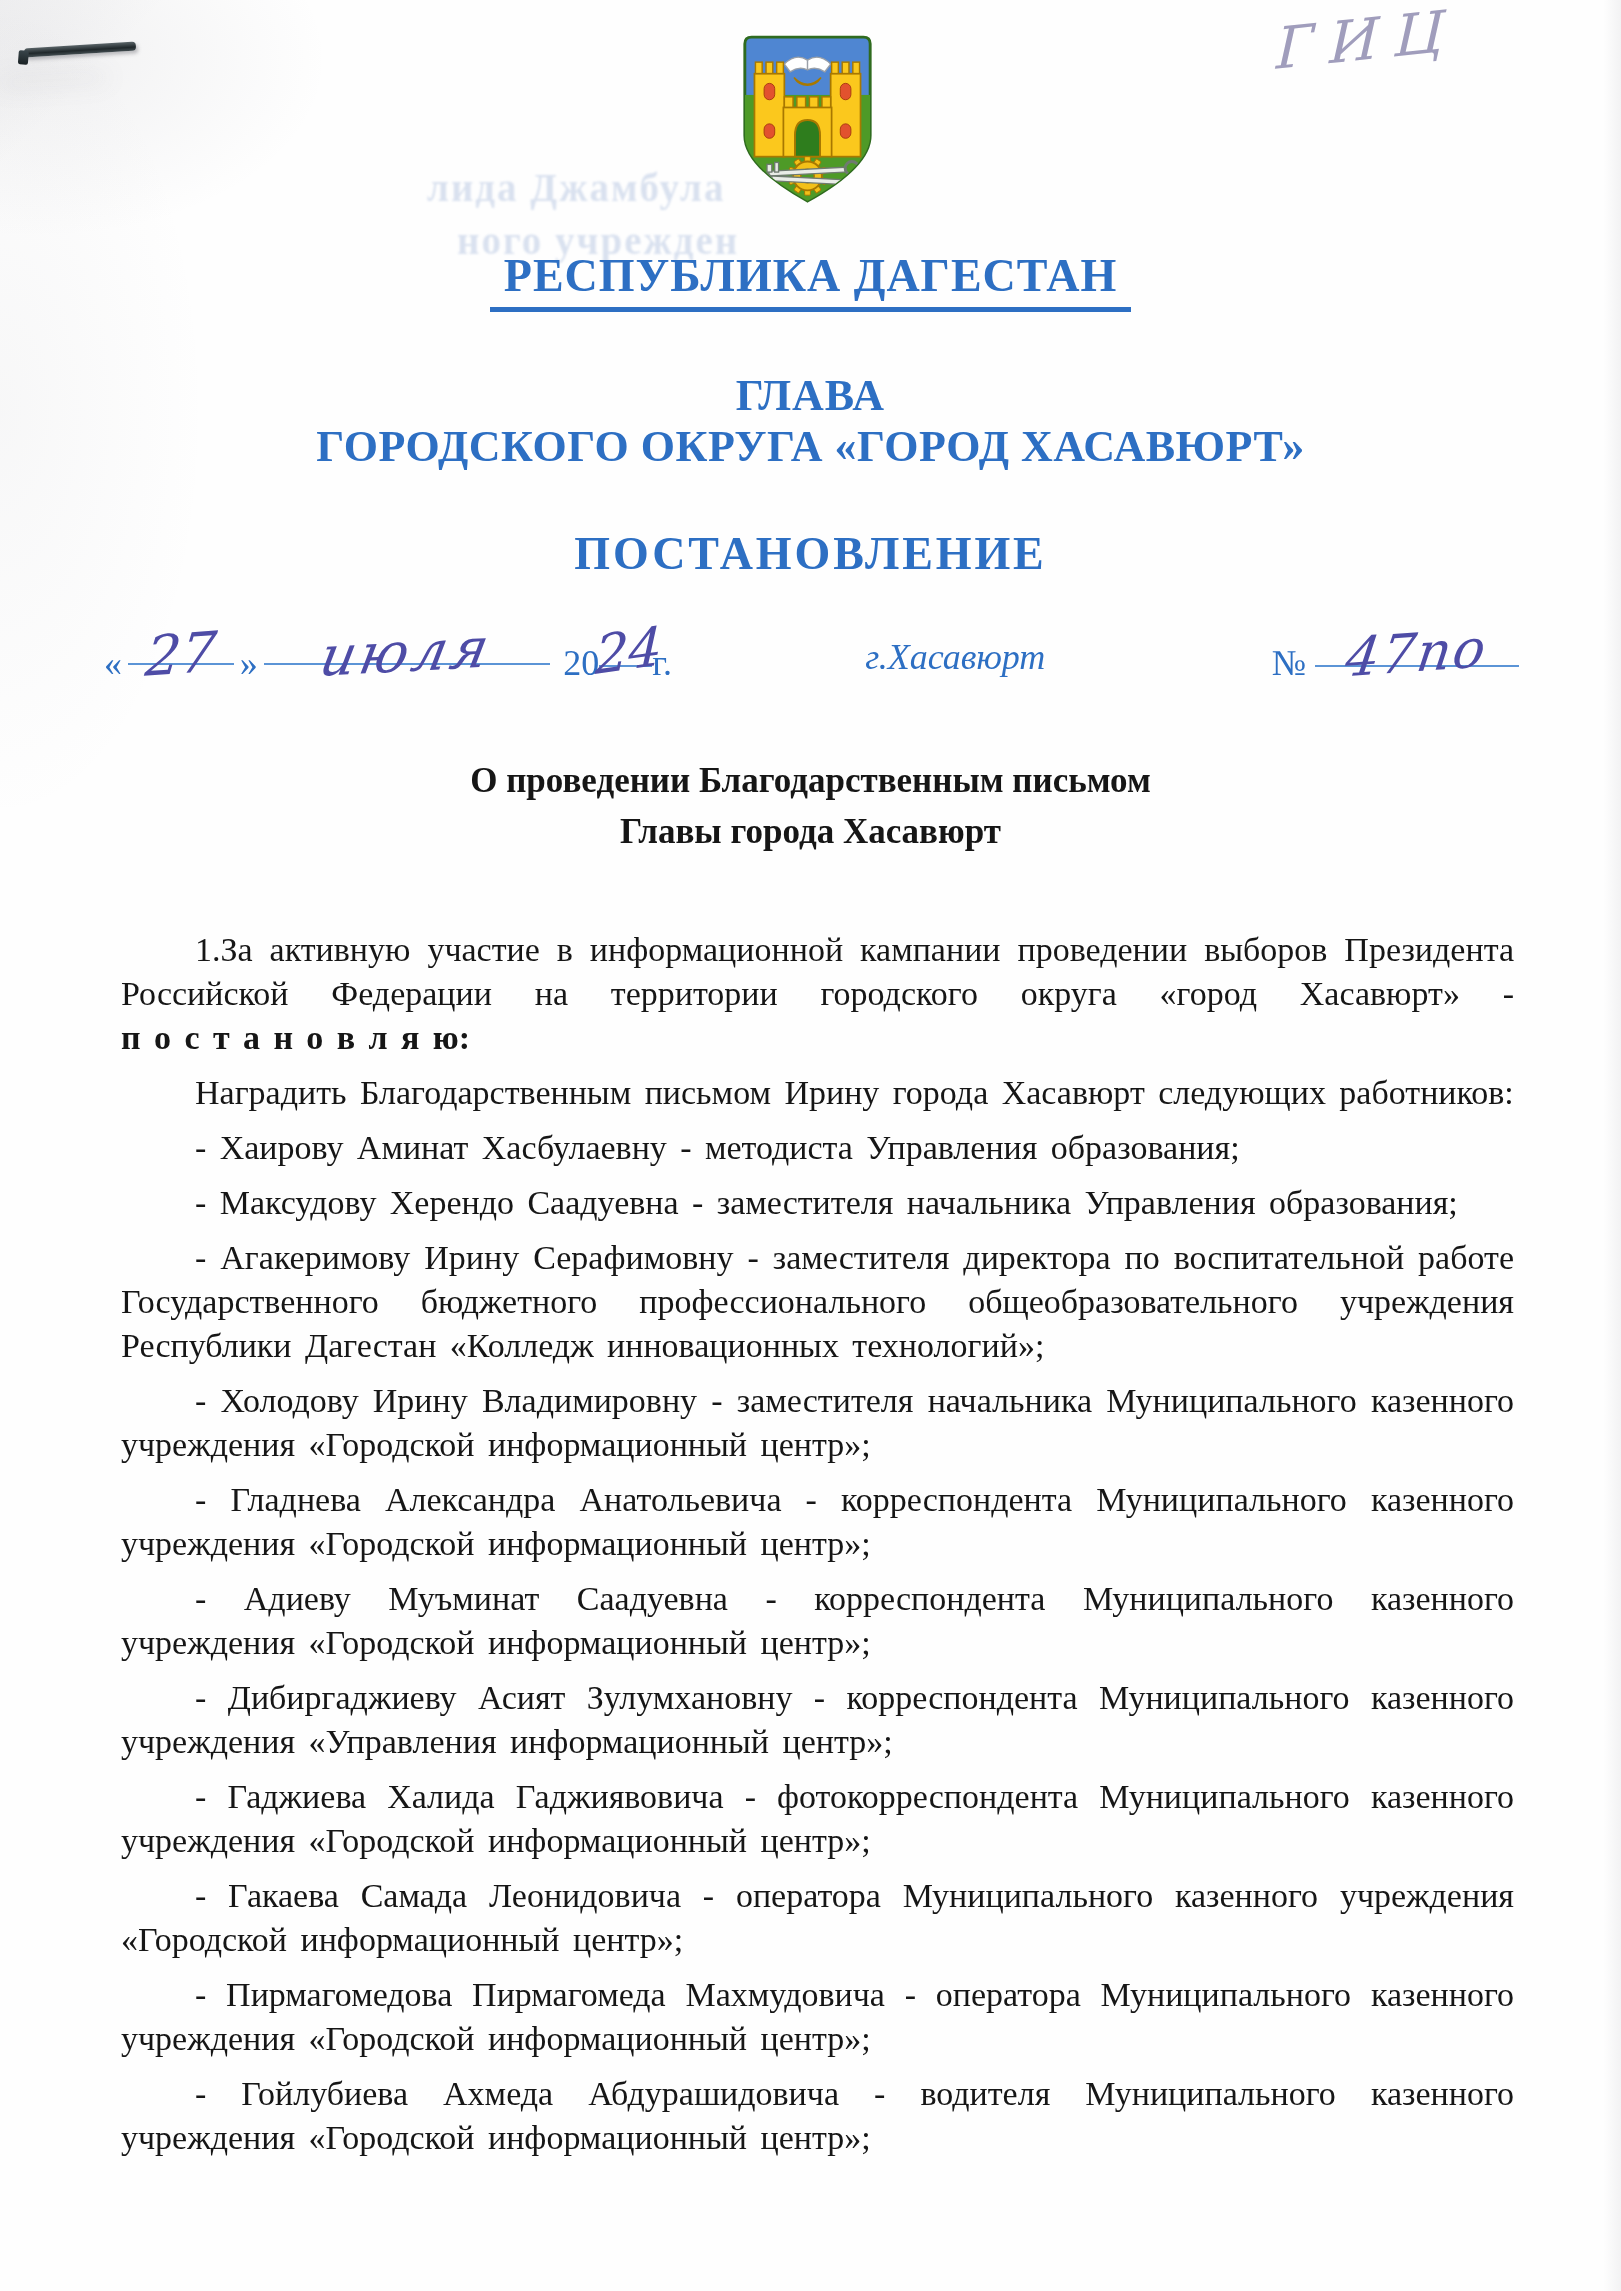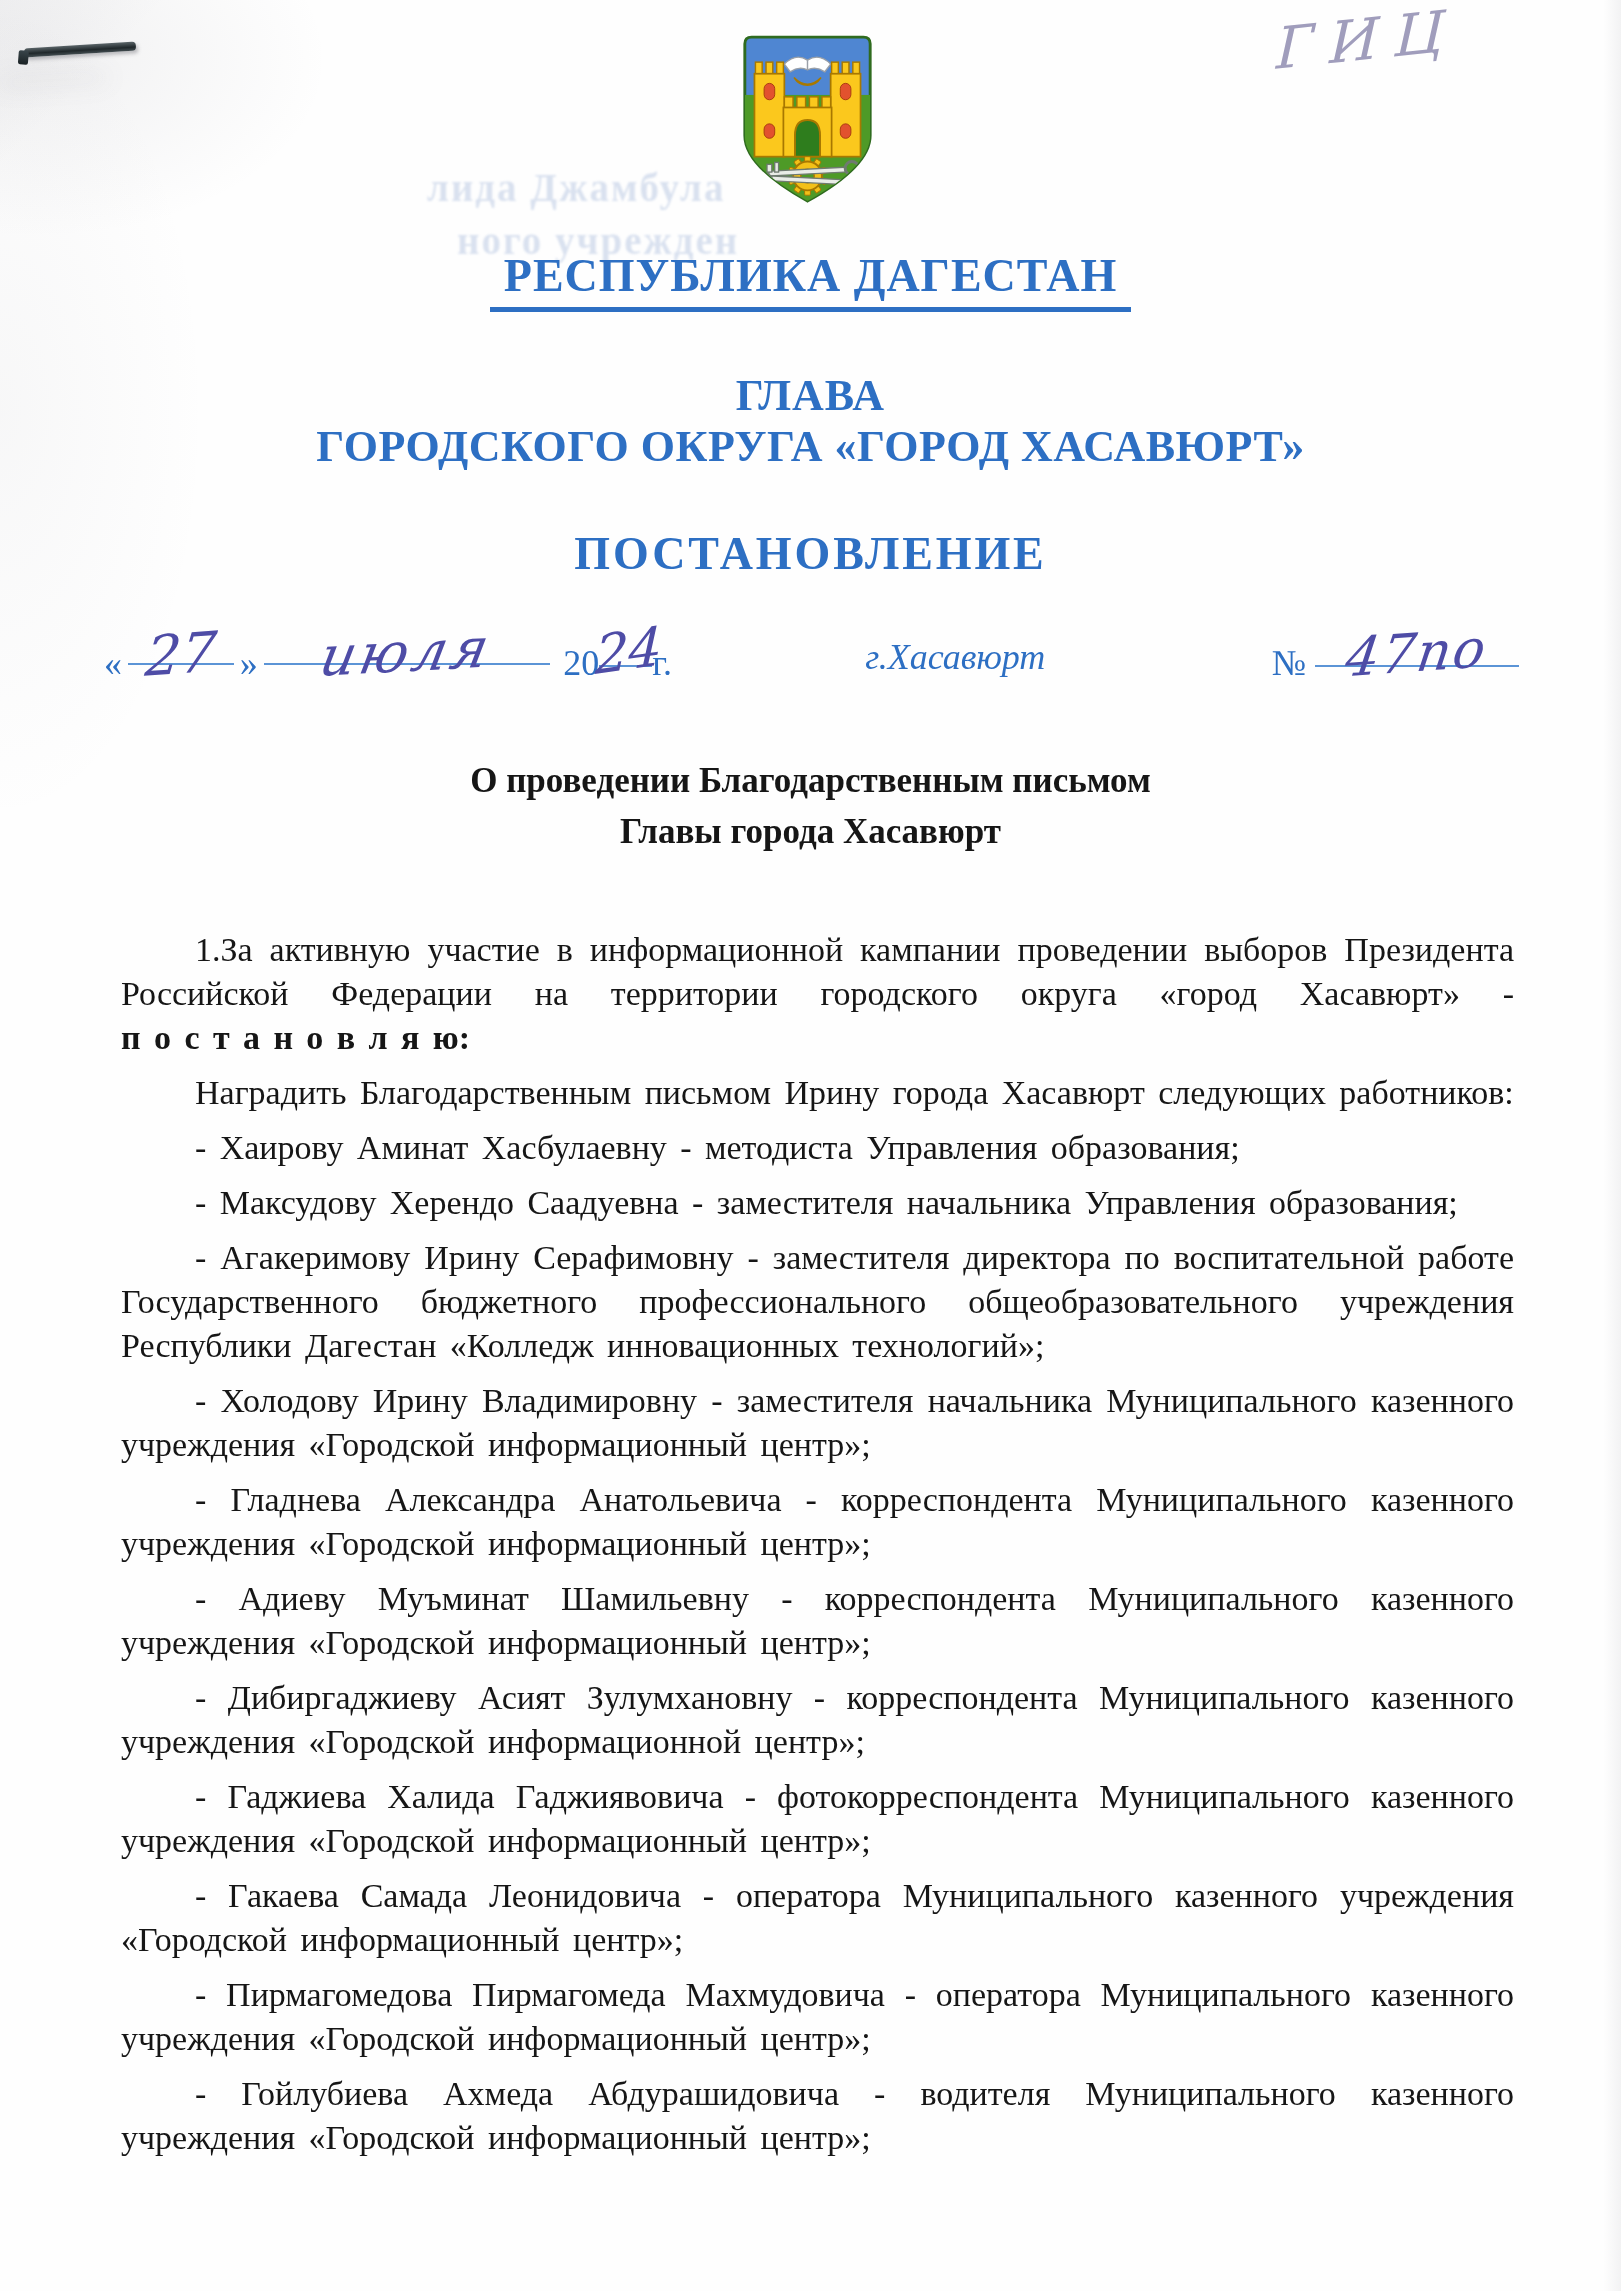--- a/index.html
+++ b/index.html
@@ -200,22 +200,22 @@
 
   <div class="body-text">
     <p class="par"><span>1.За активную участие в информационной кампании проведении выборов Президента Российской Федерации на территории городского округа «город Хасавюрт» - </span><span class="postanov">п о с т а н о в л я ю:</span></p>
     <p class="par">Наградить Благодарственным письмом Ирину города Хасавюрт следующих работников:</p>
     <div>
         <p class="par">- Хаирову Аминат Хасбулаевну - методиста Управления образования;</p>
         <p class="par">- Максудову Херендо Саадуевна - заместителя начальника Управления образования;</p>
         <p class="par">- Агакеримову Ирину Серафимовну - заместителя директора по воспитательной работе Государственного бюджетного профессионального общеобразовательного учреждения Республики Дагестан «Колледж инновационных технологий»;</p>
         <p class="par">- Холодову Ирину Владимировну - заместителя начальника Муниципального казенного учреждения «Городской информационный центр»;</p>
         <p class="par">- Гладнева Александра Анатольевича - корреспондента Муниципального казенного учреждения «Городской информационный центр»;</p>
-        <p class="par">- Адиеву Муъминат Шамильевну - корреспондента Муниципального казенного учреждения «Городской информационный центр»;</p>
-        <p class="par">- Дибиргаджиеву Асият Зулумхановну - корреспондента Муниципального казенного учреждения «Городской информационной центр»;</p>
+        <p class="par">- Адиеву Муъминат Саадуевна - корреспондента Муниципального казенного учреждения «Городской информационный центр»;</p>
+        <p class="par">- Дибиргаджиеву Асият Зулумхановну - корреспондента Муниципального казенного учреждения «Управления информационный центр»;</p>
         <p class="par">- Гаджиева Халида Гаджиявовича - фотокорреспондента Муниципального казенного учреждения «Городской информационный центр»;</p>
         <p class="par">- Гакаева Самада Леонидовича - оператора Муниципального казенного учреждения «Городской информационный центр»;</p>
         <p class="par">- Пирмагомедова Пирмагомеда Махмудовича - оператора Муниципального казенного учреждения «Городской информационный центр»;</p>
         <p class="par">- Гойлубиева Ахмеда Абдурашидовича - водителя Муниципального казенного учреждения «Городской информационный центр»;</p>
       </div>
   </div>
 
 </div>
 
 

